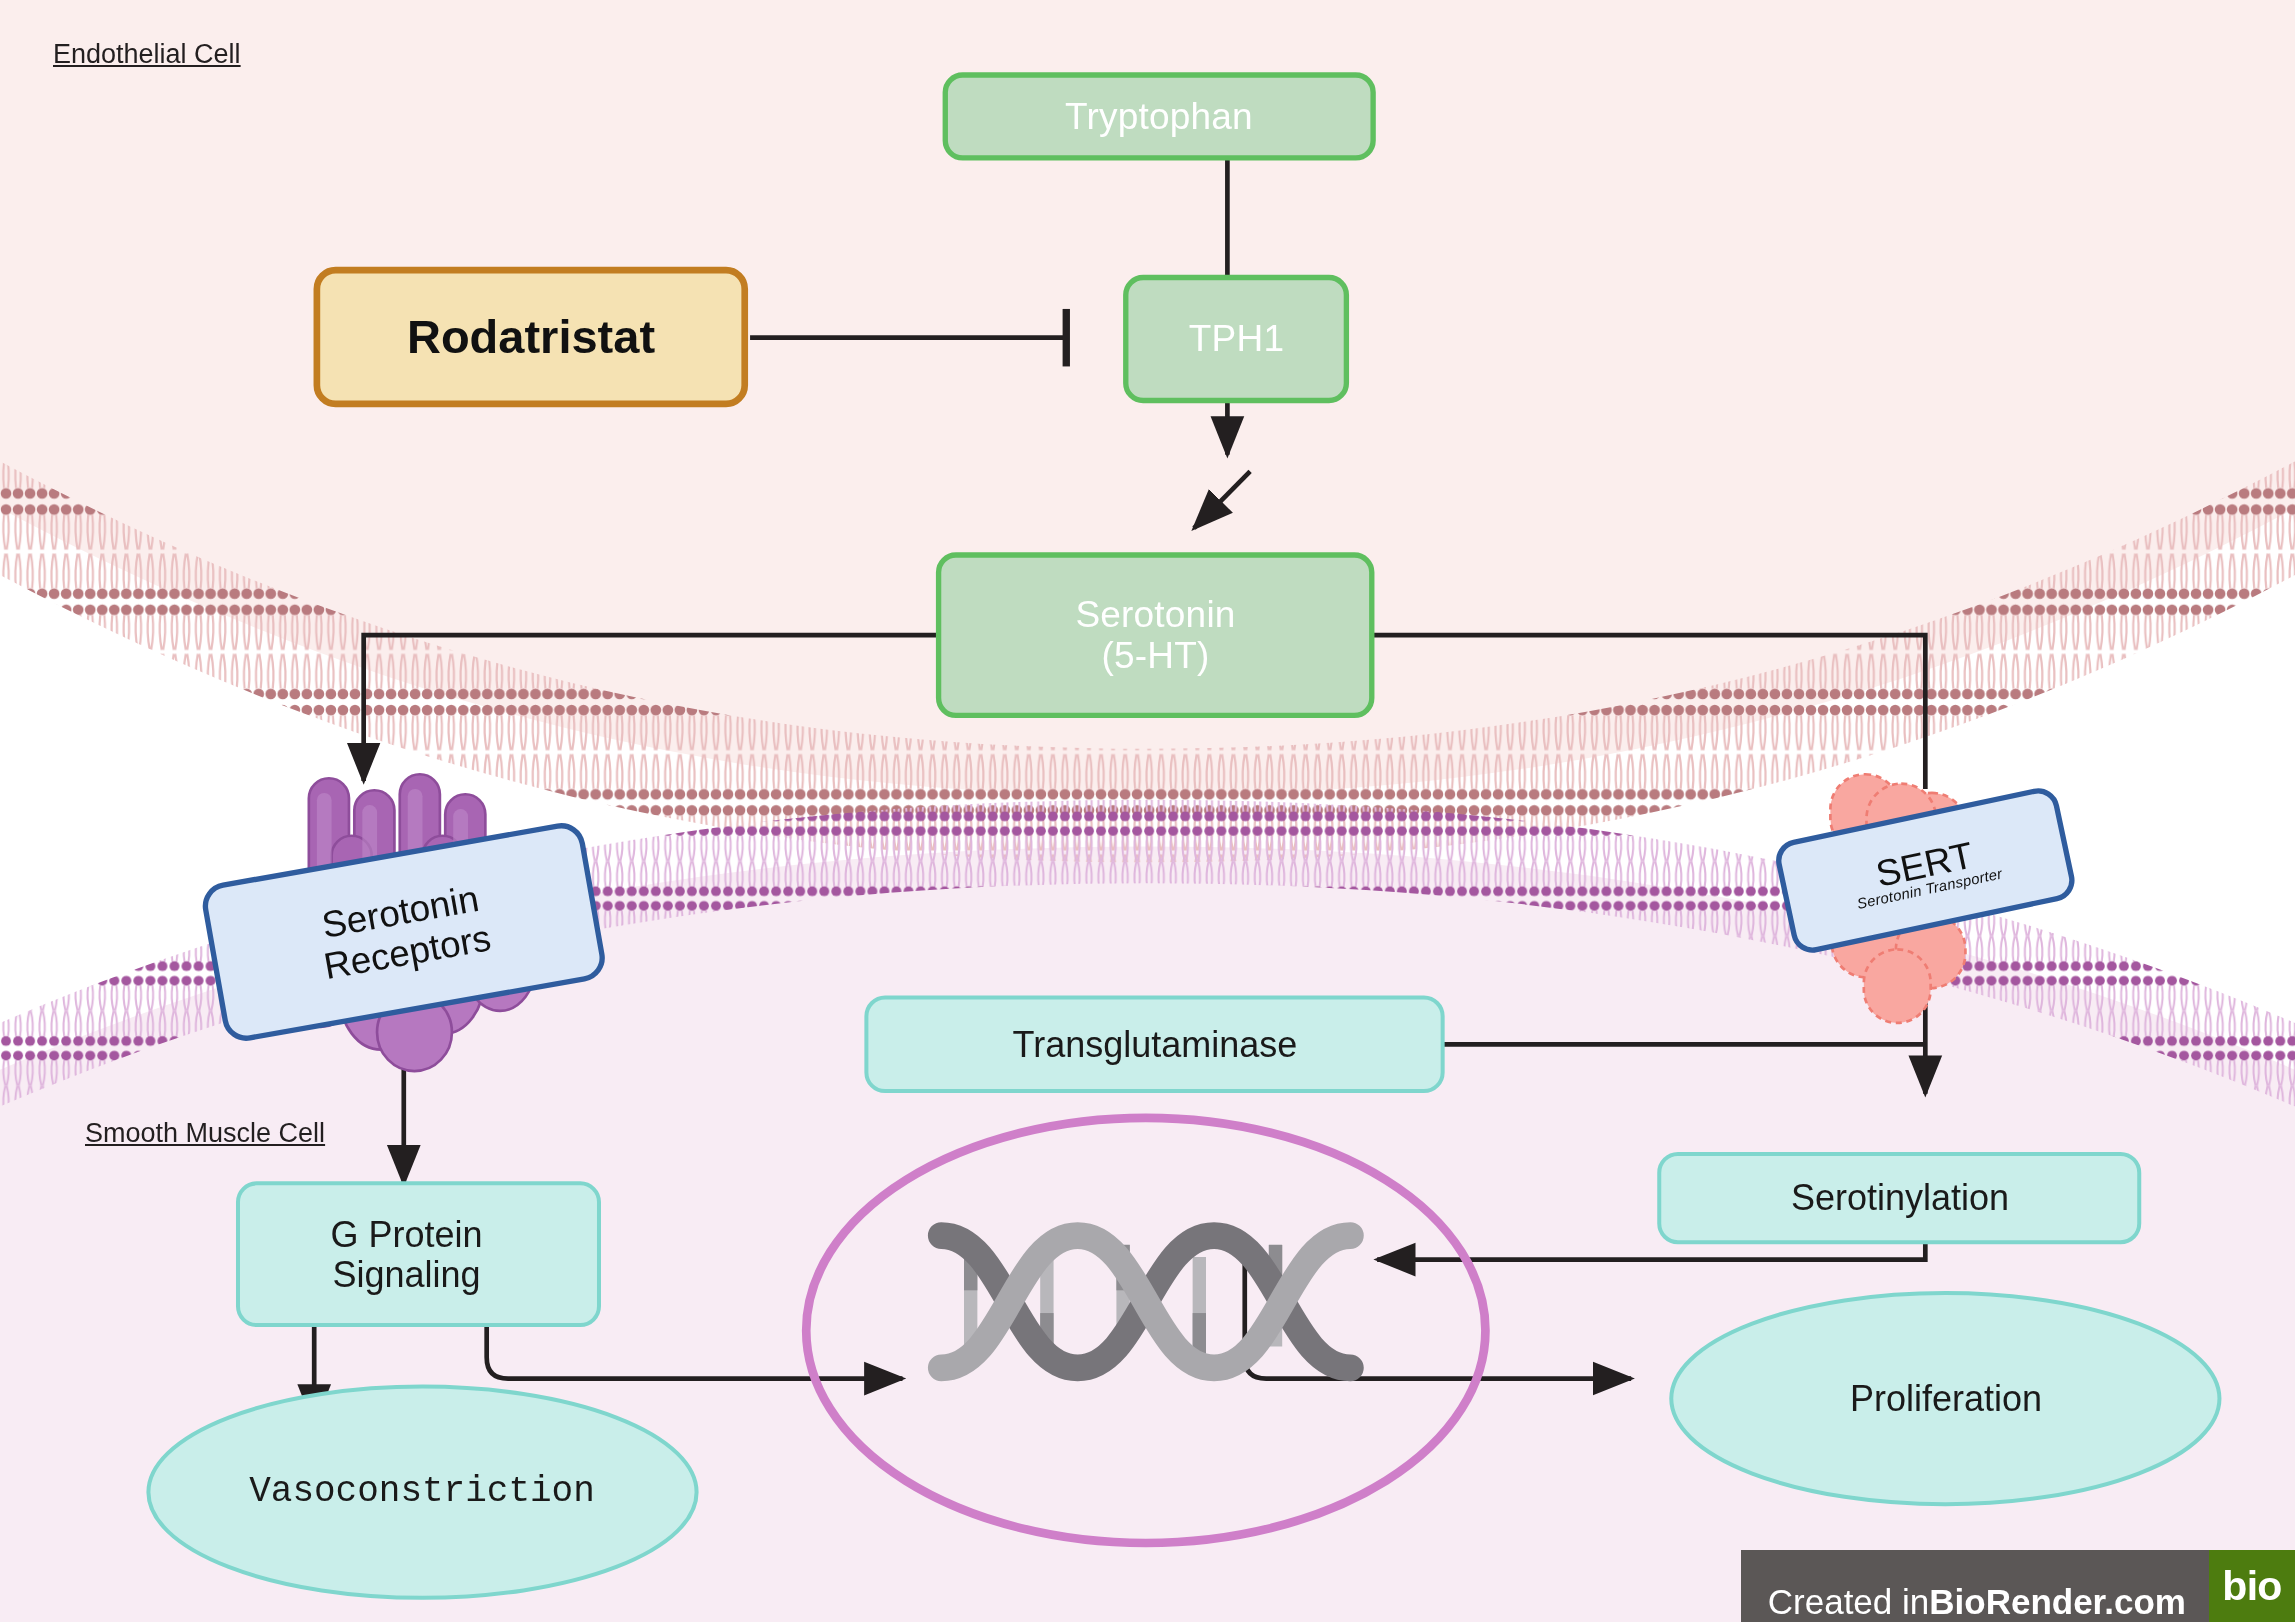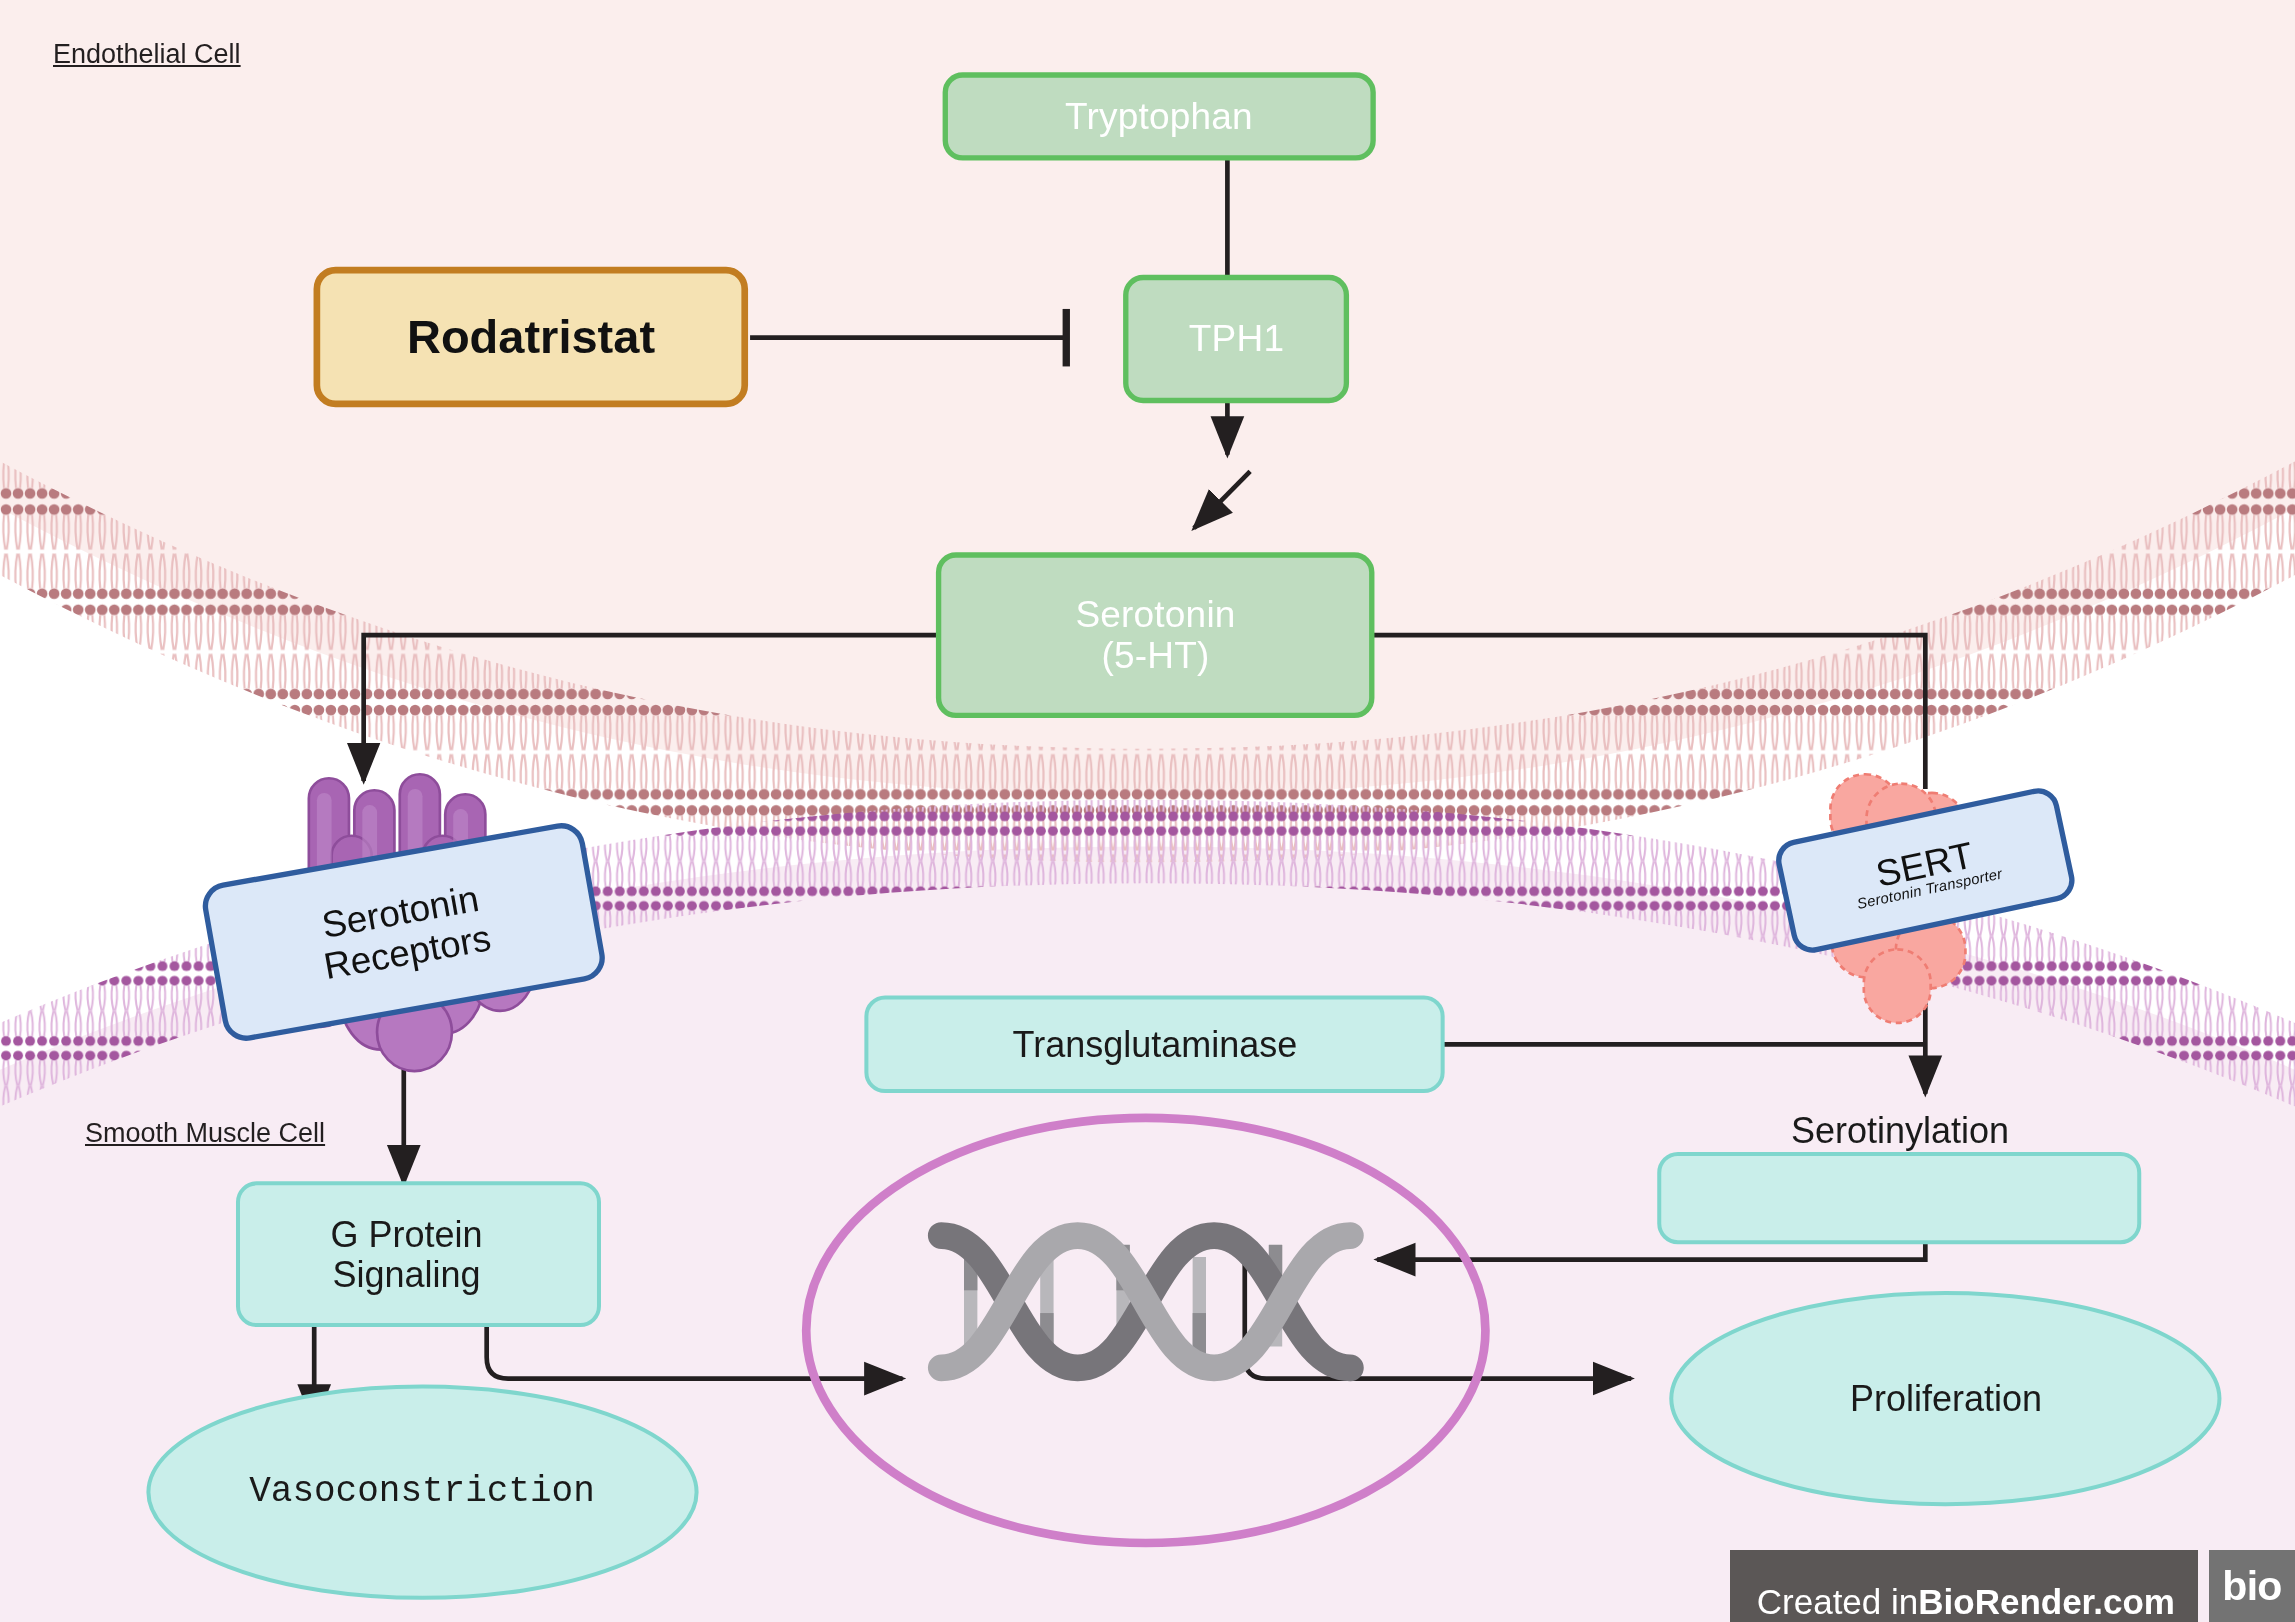--- a/index.html
+++ b/index.html
@@ -29,22 +29,22 @@
   
   #biorender{
     position:absolute;right:0;bottom:0;height:72px;display:flex;align-items:stretch;
   }
   #br-text{
     background:#5b5756;color:#ffffff;display:flex;align-items:flex-end;
     padding:0 23px 0 27px;font-size:35px;white-space:nowrap;
   }
   #br-text b{font-weight:bold;}
   #br-badge{
-    background:#737373;color:#ffffff;display:flex;align-items:center;justify-content:center;
-    width:86px;font-size:41px;font-weight:bold;letter-spacing:-0.7px;margin-left:11px;
+    background:#4d7c0f;color:#ffffff;display:flex;align-items:center;justify-content:center;
+    width:86px;font-size:41px;font-weight:bold;letter-spacing:-0.7px;
   }
 </style>
 </head>
 <body>
 
 <div id="stage">
 
   <svg id="svgroot" viewBox="0 0 3433 2426" xmlns="http://www.w3.org/2000/svg">
     <defs>
       <marker id="ah" markerWidth="10" markerHeight="10" refX="8.2" refY="4" orient="auto">
@@ -214,21 +214,21 @@
 
   <div style="position:absolute;left:1784px;top:816px;width:284px;height:110px;
               transform:rotate(-12deg);transform-origin:142px 55px;
               display:flex;flex-direction:column;align-items:center;justify-content:center;pointer-events:none;">
     <div class="tag-text" style="position:static;">SERT</div>
     <div class="tag-text tag-sub" style="position:static;margin-top:-4px;">Serotonin Transporter</div>
   </div>
 
   <div class="nodetext dark-text" style="left:867px;top:998px;width:576px;height:94px;">Transglutaminase</div>
 
-  <div class="nodetext dark-text" style="left:1660px;top:1087px;width:480px;height:88px;">Serotinylation</div>
+  <div class="nodetext dark-text" style="left:1660px;top:1154px;width:480px;height:88px;">Serotinylation</div>
 
   <div class="nodetext dark-text" style="left:226px;top:1184px;width:361px;height:142px;">G Protein<br>Signaling</div>
 
   <div class="nodetext dark-text" style="left:148px;top:1440px;width:548px;height:104px;font-family:Liberation Mono, monospace;">Vasoconstriction</div>
 
   <div class="nodetext dark-text" style="left:1672px;top:1347px;width:548px;height:104px;">Proliferation</div>
 
   <div id="biorender">
     <div id="br-text">
       <span>Created in </span>

